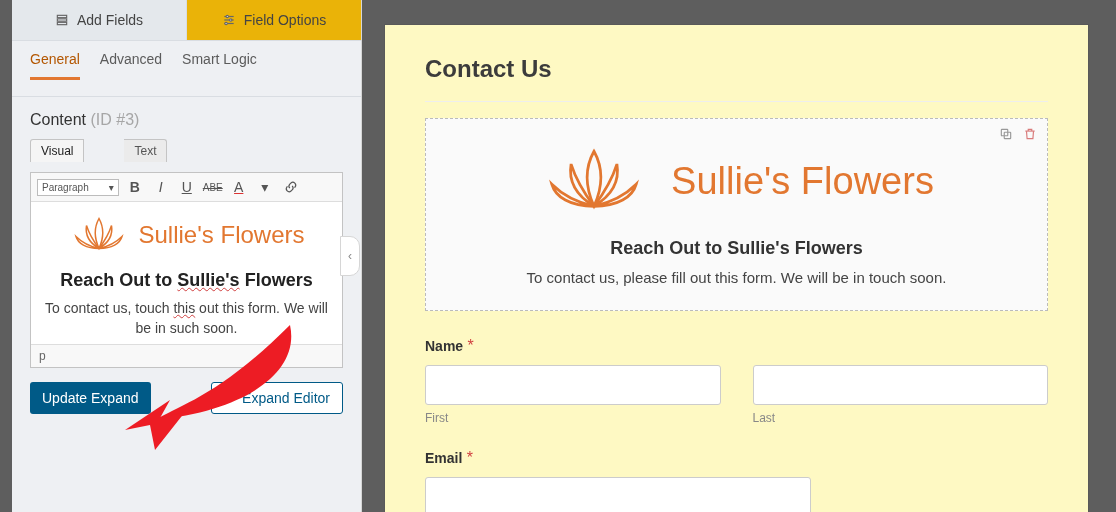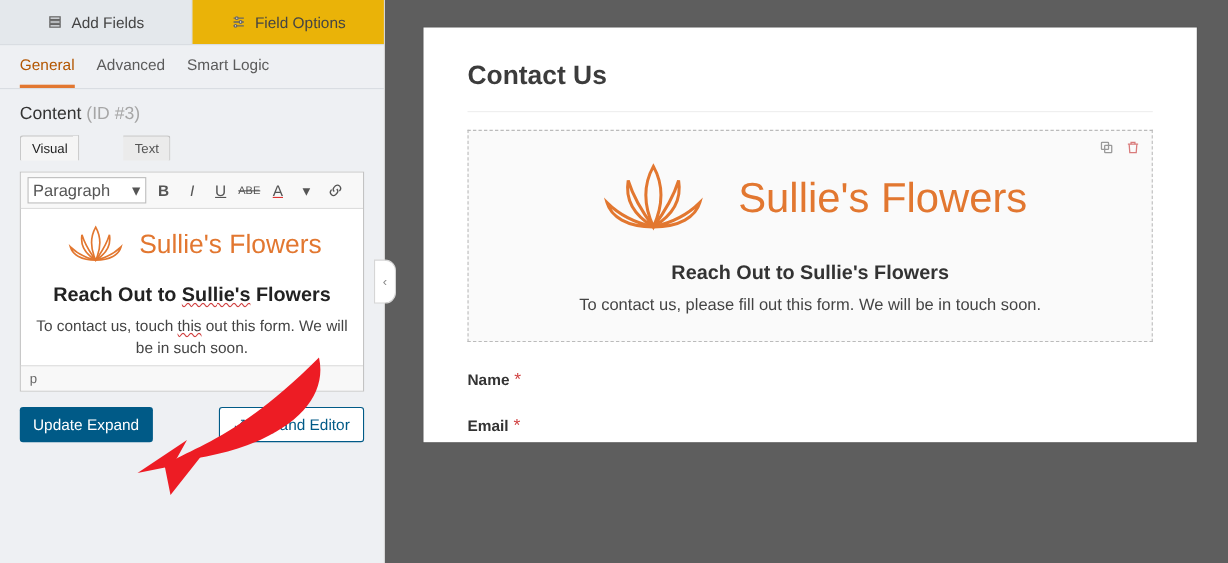--- a/index.html
+++ b/index.html
@@ -1,33 +1,33 @@
 <!DOCTYPE html>
 <html><head>
 <meta charset="utf-8">
 <style>
 * { box-sizing: border-box; margin: 0; padding: 0; }
 body { font-family: -apple-system, BlinkMacSystemFont, "Segoe UI", Helvetica, Arial, sans-serif; background: #5e5e5e; width: 1116px; height: 512px; overflow: hidden; position: relative; }
 
 
 .sidebar {
-  position: absolute; left: 0; top: 0; width: 350px; height: 512px;
+  position: absolute; left: 12px; top: 0; width: 350px; height: 512px;
   background: #eef0f3; border-right: 1px solid #d6d6d6;
 }
 .side-tabs { display: flex; background: #e4e8ec; border-bottom: 1px solid #d9dde2; }
 .side-tab {
   flex: 1; display: flex; align-items: center; justify-content: center; gap: 8px;
   height: 40px; font-size: 14px; color: #444; cursor: pointer;
   border-right: 1px solid #d9dde2;
 }
 .side-tab:last-child { border-right: none; }
 .side-tab.active { background: #eab308; }
 .side-tab svg { width: 14px; height: 14px; }
 
-.sub-tabs { display: flex; gap: 20px; padding: 10px 18px 0 18px; border-bottom: 1px solid #d9dde2; }
+.sub-tabs { display: flex; gap: 20px; padding: 10px 18px 16px 18px; border-bottom: 1px solid #d9dde2; }
 .sub-tab { font-size: 14px; color: #5b5b5b; padding-bottom: 10px; cursor: pointer; }
 .sub-tab.active { color: #b35600; border-bottom: 3px solid #e27730; font-weight: 500; }
 
 .content-head { padding: 14px 18px 10px; font-size: 16px; color: #333; }
 .content-head .idtag { color: #a6a6a6; }
 
 .add-media-row { padding: 0 18px 10px; display:flex; justify-content:space-between; align-items:flex-end;}
 .add-media-btn {
   display: inline-flex; align-items: center; gap: 6px;
   border: 1px solid #0071a1; color: #0071a1; background: #f5f6f7;
@@ -43,21 +43,21 @@
 .ed-tab:last-child { border-top-right-radius:3px; border-left:none;}
 
 .tinymce {
   margin: 0 18px; border: 1px solid #c3c3c3; background: #fff;
 }
 .toolbar {
   display: flex; align-items: center; gap: 6px; padding: 4px 6px;
   border-bottom: 1px solid #ddd; background:#f8f8f8;
 }
 .format-select {
-  border:1px solid #bcbcbc; font-size:15px; padding:2px 4px; background:#fff; color:#555;
+  border:1px solid #bcbcbc; font-size:10px; padding:2px 4px; background:#fff; color:#555;
   display:inline-flex; align-items:center; gap:20px;
 }
 .tbtn { width:20px; height:20px; display:inline-flex; align-items:center; justify-content:center; color:#555; font-size:14px; cursor:pointer;}
 .tbtn.bold{font-weight:700;}
 .tbtn.ital{font-style:italic;}
 .tbtn.und{text-decoration:underline;}
 .tbtn.sm{font-size:10px;}
 .tbtn svg{width:14px;height:14px;}
 
 .editor-body { padding: 10px 14px 6px; }
@@ -80,22 +80,22 @@
 
 .collapse-handle {
   position:absolute; left:350px; top:50%; transform:translate(-50%,-50%);
   width:20px; height:40px; background:#fff; border:1px solid #d6d6d6;
   border-radius:0 10px 10px 0; display:flex; align-items:center; justify-content:center;
   font-size:12px; color:#888; cursor:pointer;
 }
 
 
 .canvas {
-  position:absolute; left:385px; top:25px; width:703px; height:377px;
-  background:#ffffff; box-shadow:0 0 0 1px rgba(0,0,0,.05); padding:30px 40px 0;
+  position:absolute; left:385px; top:25px; width:703px; height:487px;
+  background:#fef9c3; box-shadow:0 0 0 1px rgba(0,0,0,.05); padding:30px 40px 0;
   overflow:hidden;
 }
 .canvas h1 { font-size:24px; color:#3c3c3c; font-weight:700; padding-bottom:18px; border-bottom:1px solid #eee; }
 .field-box {
   margin-top:16px; border:1px dashed #bbb; background:#fafafa; position:relative;
   padding:20px 20px 24px; text-align:center;
 }
 .field-actions { position:absolute; right:10px; top:8px; display:flex; gap:10px; }
 .field-actions .act { color:#999; cursor:pointer; font-size:14px; }
 .field-actions .act.del { color:#d97b7b; }
@@ -253,20 +253,30 @@
       </svg>
       <span class="big-brand">Sullie's Flowers</span>
     </div>
     <h2>Reach Out to Sullie's Flowers</h2>
     <p>To contact us, please fill out this form. We will be in touch soon.</p>
   </div>
 
   <div class="form-section">
     <span class="flabel">Name</span>
     <span class="req">*</span>
+    <div class="name-row">
+      <div class="name-col">
+        <input type="text" style="">
+        <span class="sublabel">First</span>
+      </div>
+      <div class="name-col">
+        <input type="text" style="">
+        <span class="sublabel">Last</span>
+      </div>
+    </div>
   </div>
 
   <div class="form-section email-block">
     <span class="flabel">Email</span>
     <span class="req">*</span><br>
     <input class="email-input" type="text" style="">
   </div>
 </div>
 
 <svg class="arrow-ov" viewBox="0 0 220 150">

